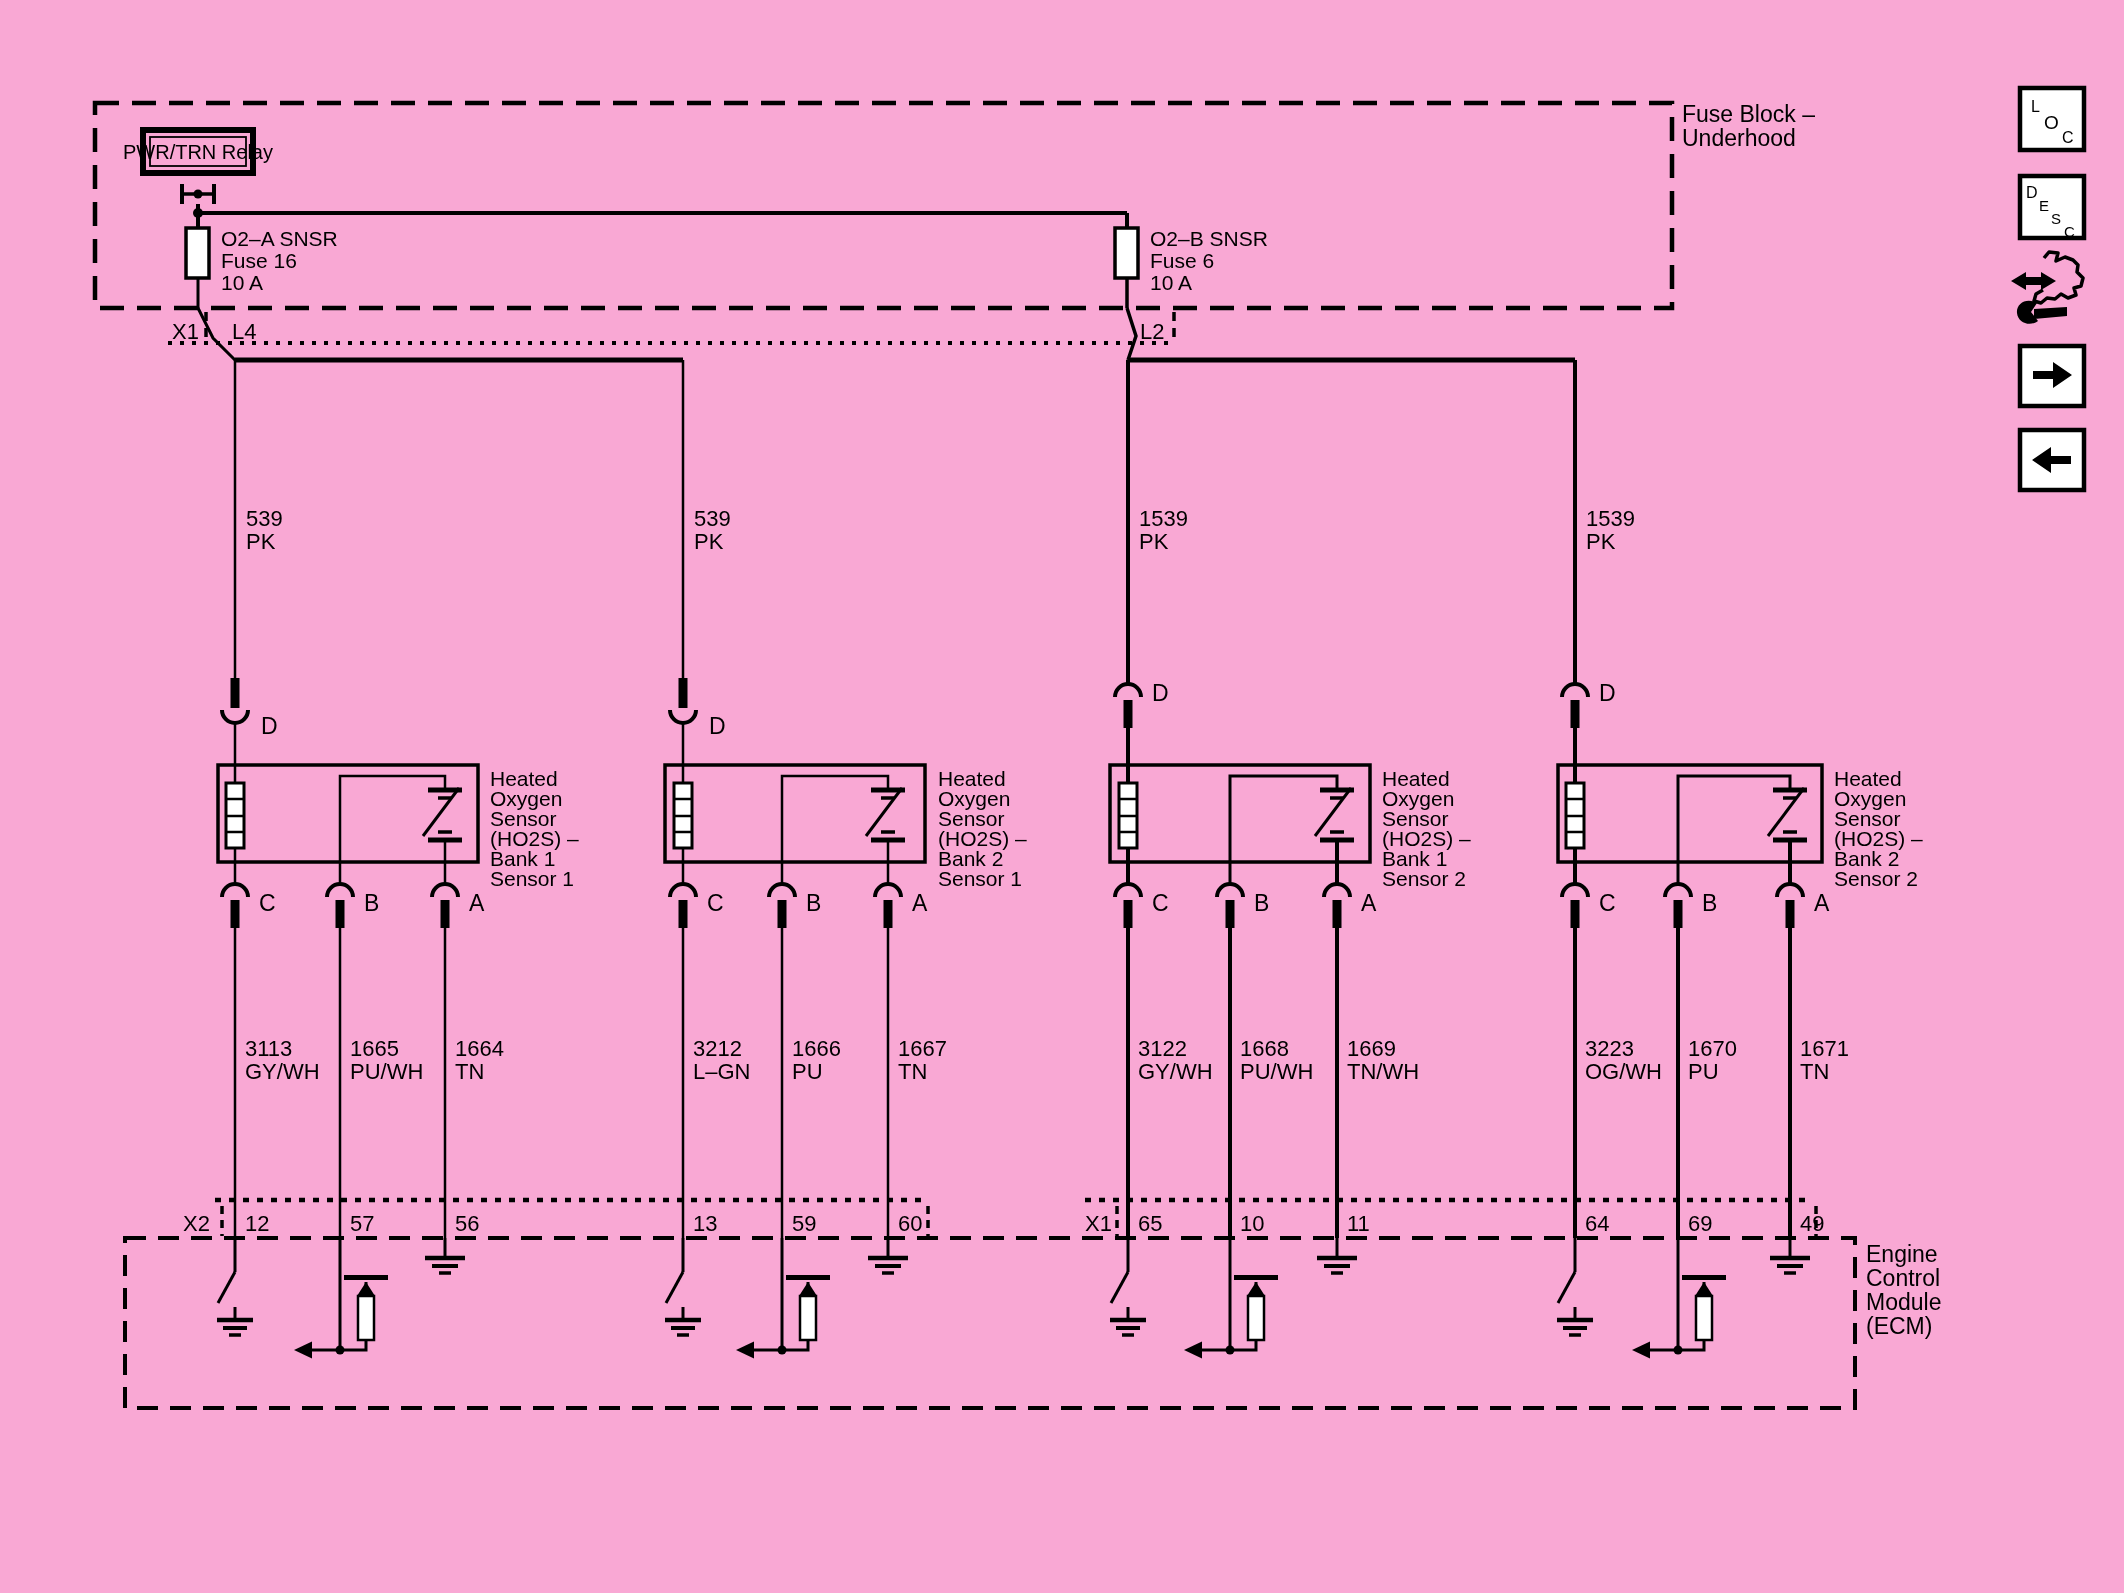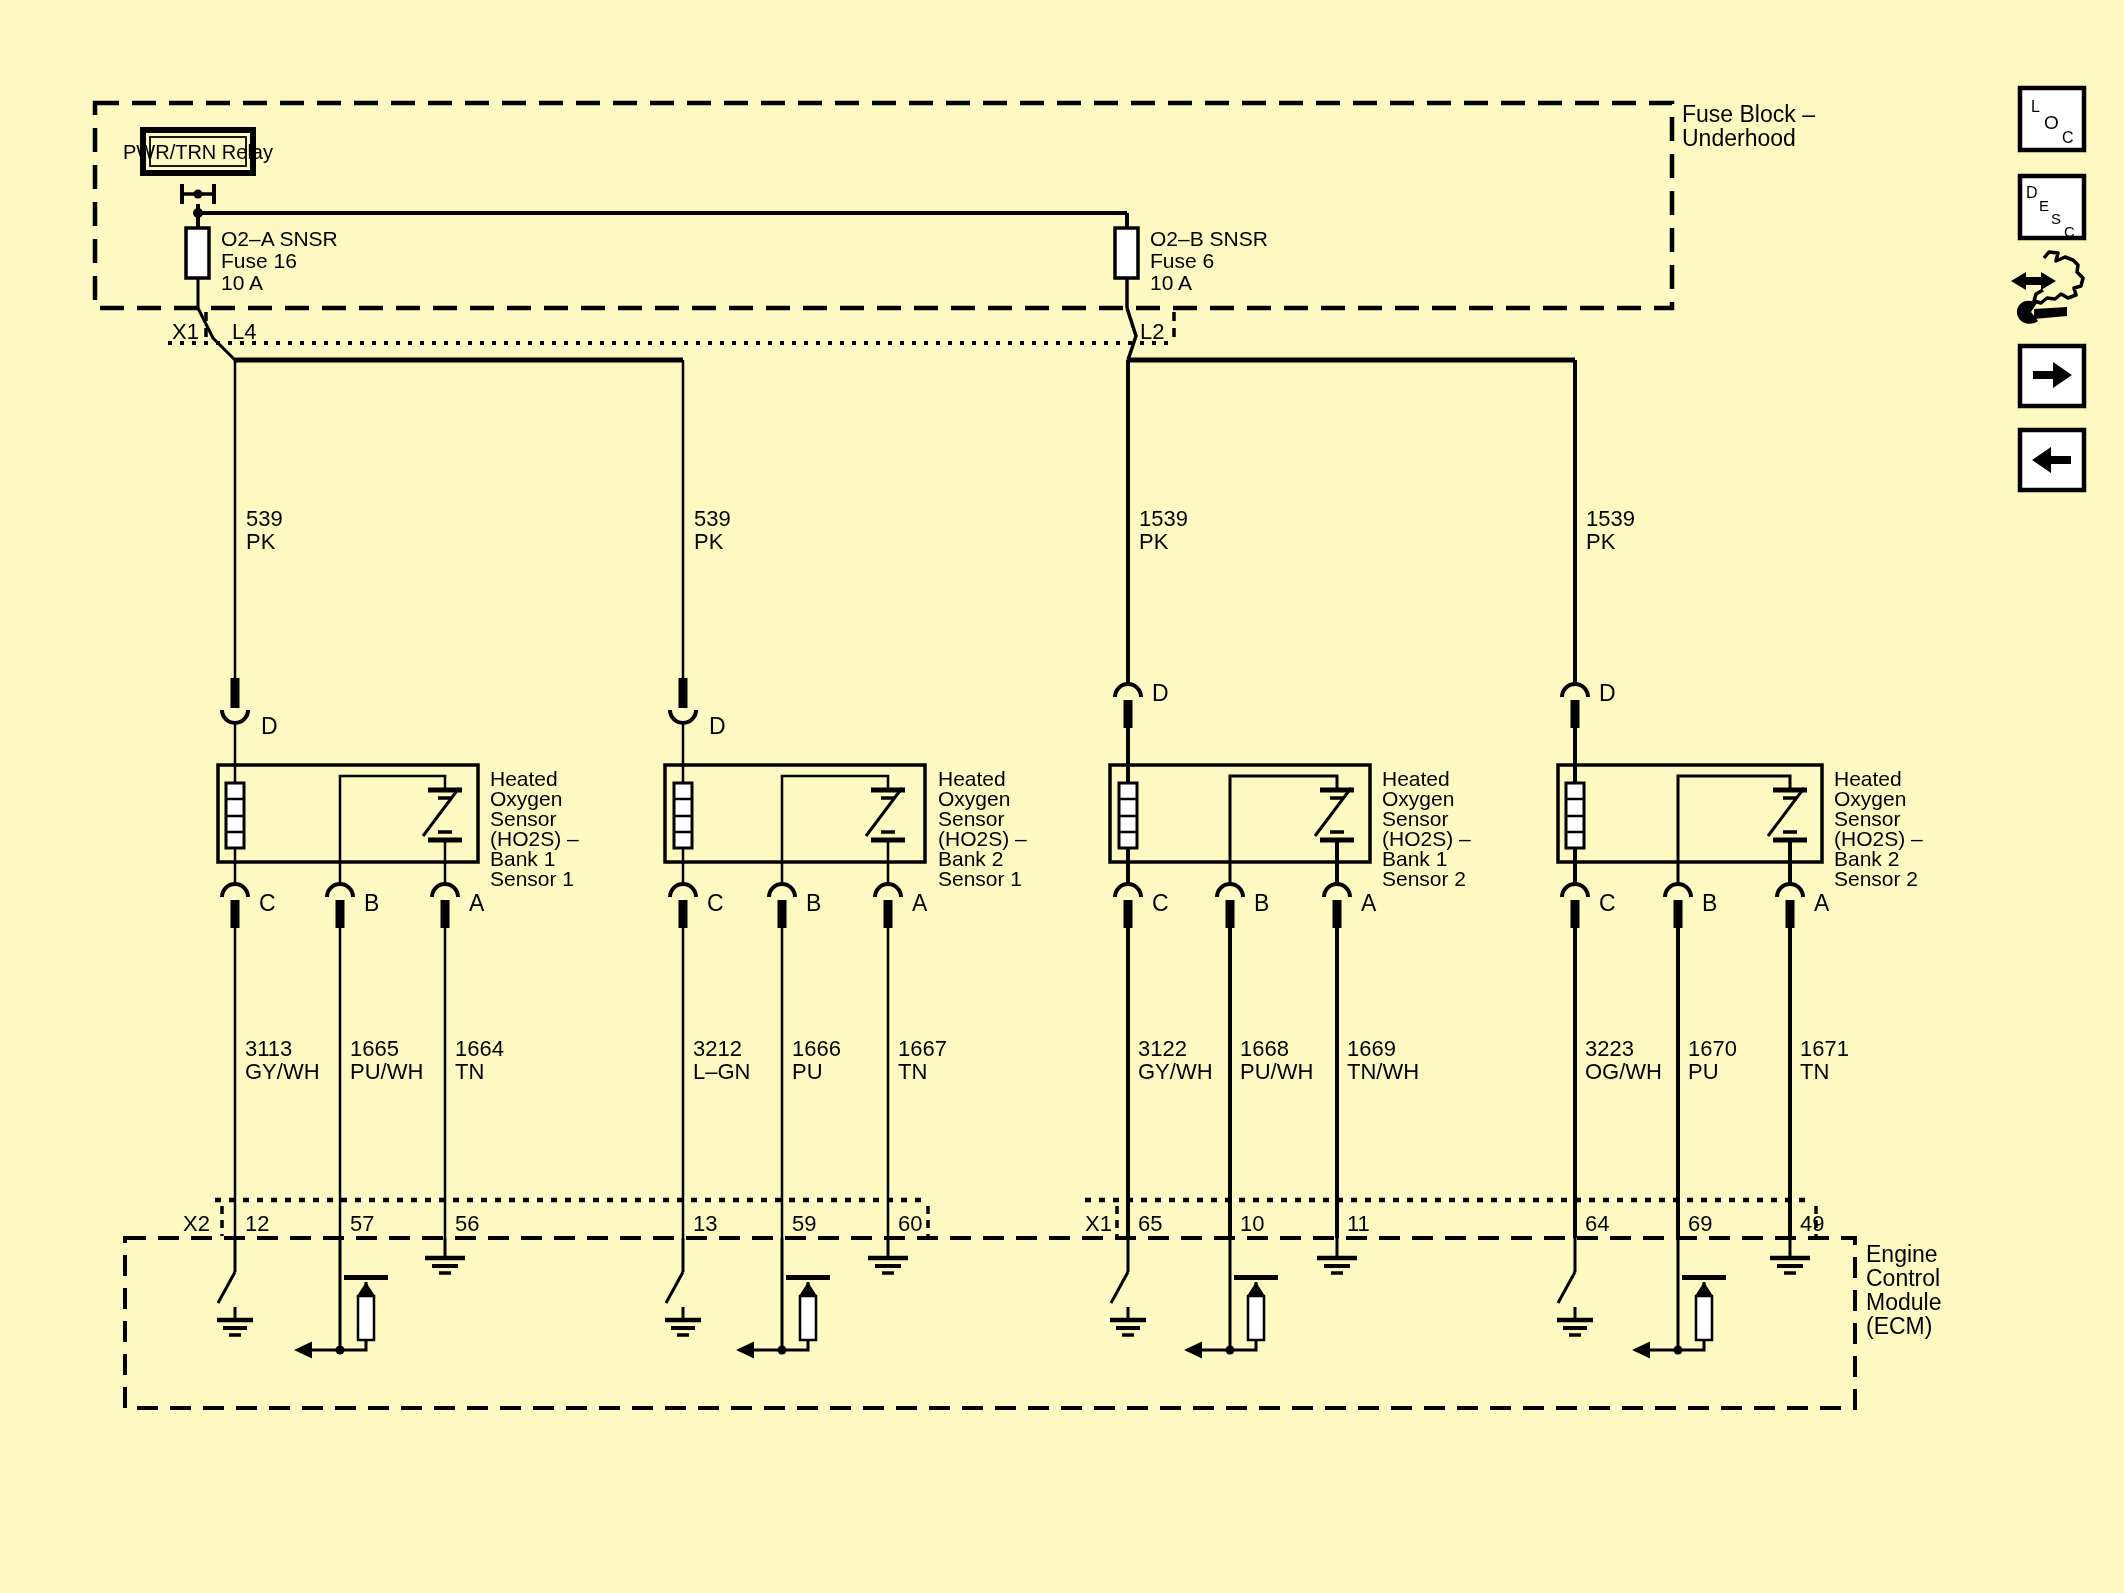--- a/index.html
+++ b/index.html
@@ -1,16 +1,16 @@
 <!DOCTYPE html>
 <html><head>
 <meta charset="utf-8">
 <style>
   html,body{margin:0;padding:0;background:#ffffff;}
-  #stage{position:relative;width:2124px;height:1593px;background:#fef9c3;overflow:hidden;text-decoration:underline;}
+  #stage{position:relative;width:2124px;height:1593px;background:#f9a8d4;overflow:hidden;text-decoration:underline;}
   svg{display:block;font-family:"Liberation Sans",sans-serif;}
   svg text{fill:#000;font-family:"Liberation Sans",sans-serif;}
   .t20{font-size:20px;} .t21{font-size:21px;} .t22{font-size:22px;}
   .t23{font-size:23px;} .t16{font-size:16px;} .t15{font-size:15px;} .t19{font-size:19px;}
   .mid{text-anchor:middle;}
   .wire{stroke:#000;fill:none;}
 </style>
 </head>
 <body>
 

